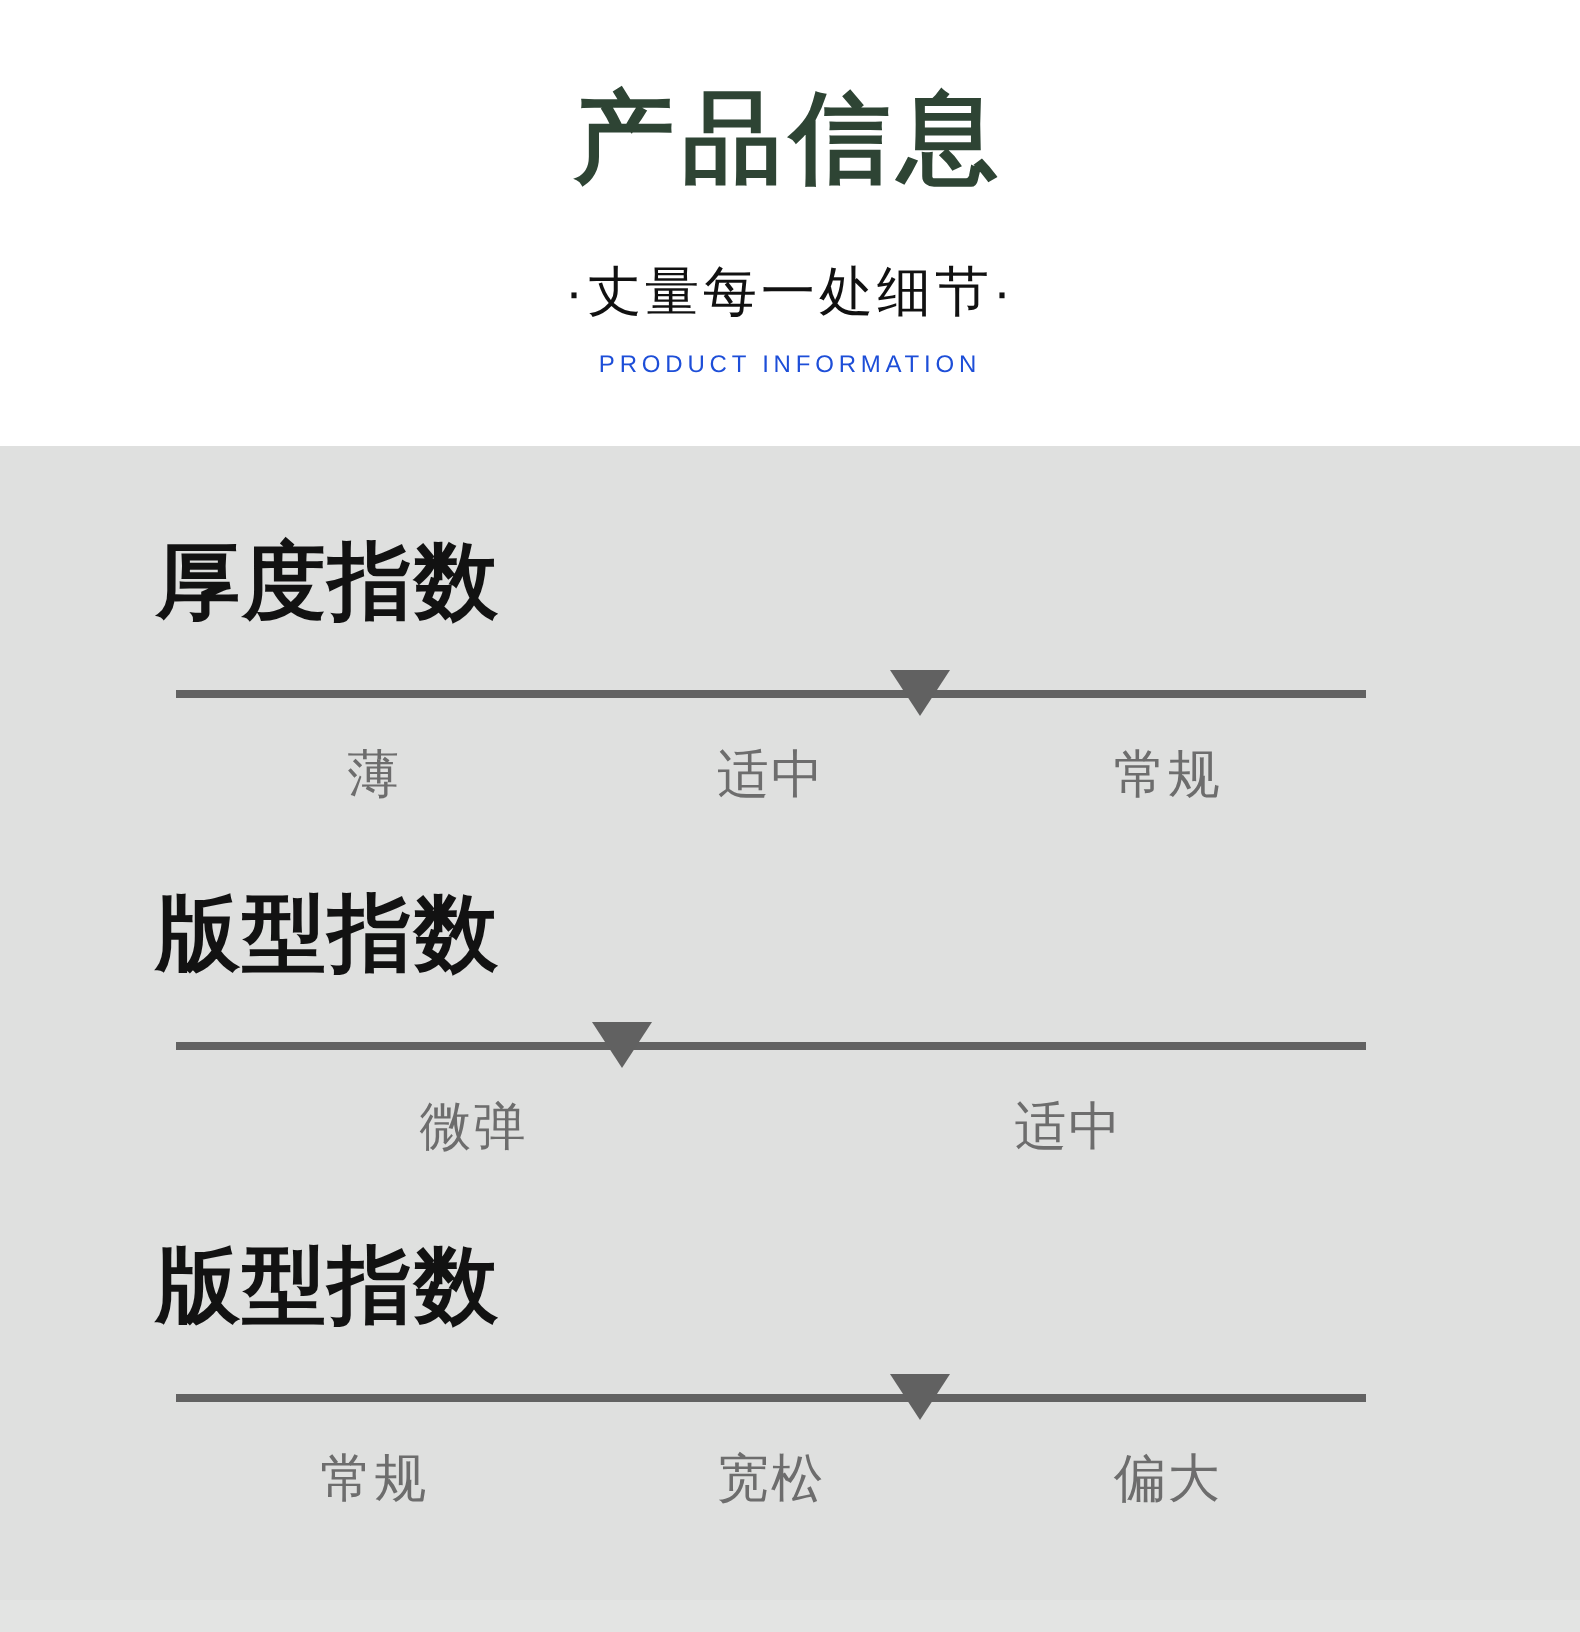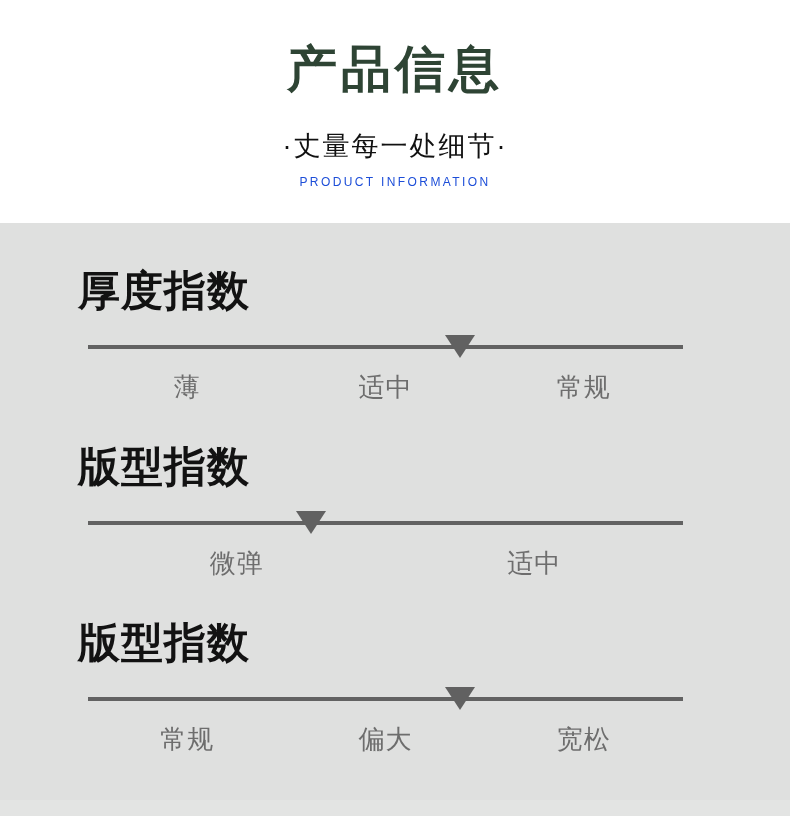--- a/index.html
+++ b/index.html
@@ -191,22 +191,22 @@
     </div>
 
     <div class="spec-row spec-row-2">
       <div class="spec-heading">版型指数</div>
       <div class="scale">
         <div class="scale-line"></div>
         <div class="scale-marker" style="left: 356.875px;"></div>
       </div>
       <div class="scale-labels">
         <div class="scale-label">常规</div>
+        <div class="scale-label">宽松</div>
         <div class="scale-label">偏大</div>
-        <div class="scale-label">宽松</div>
       </div>
     </div>
 
   </div>
 
   <div class="panel-foot"></div>
 
 </div>
 
 </body></html>

